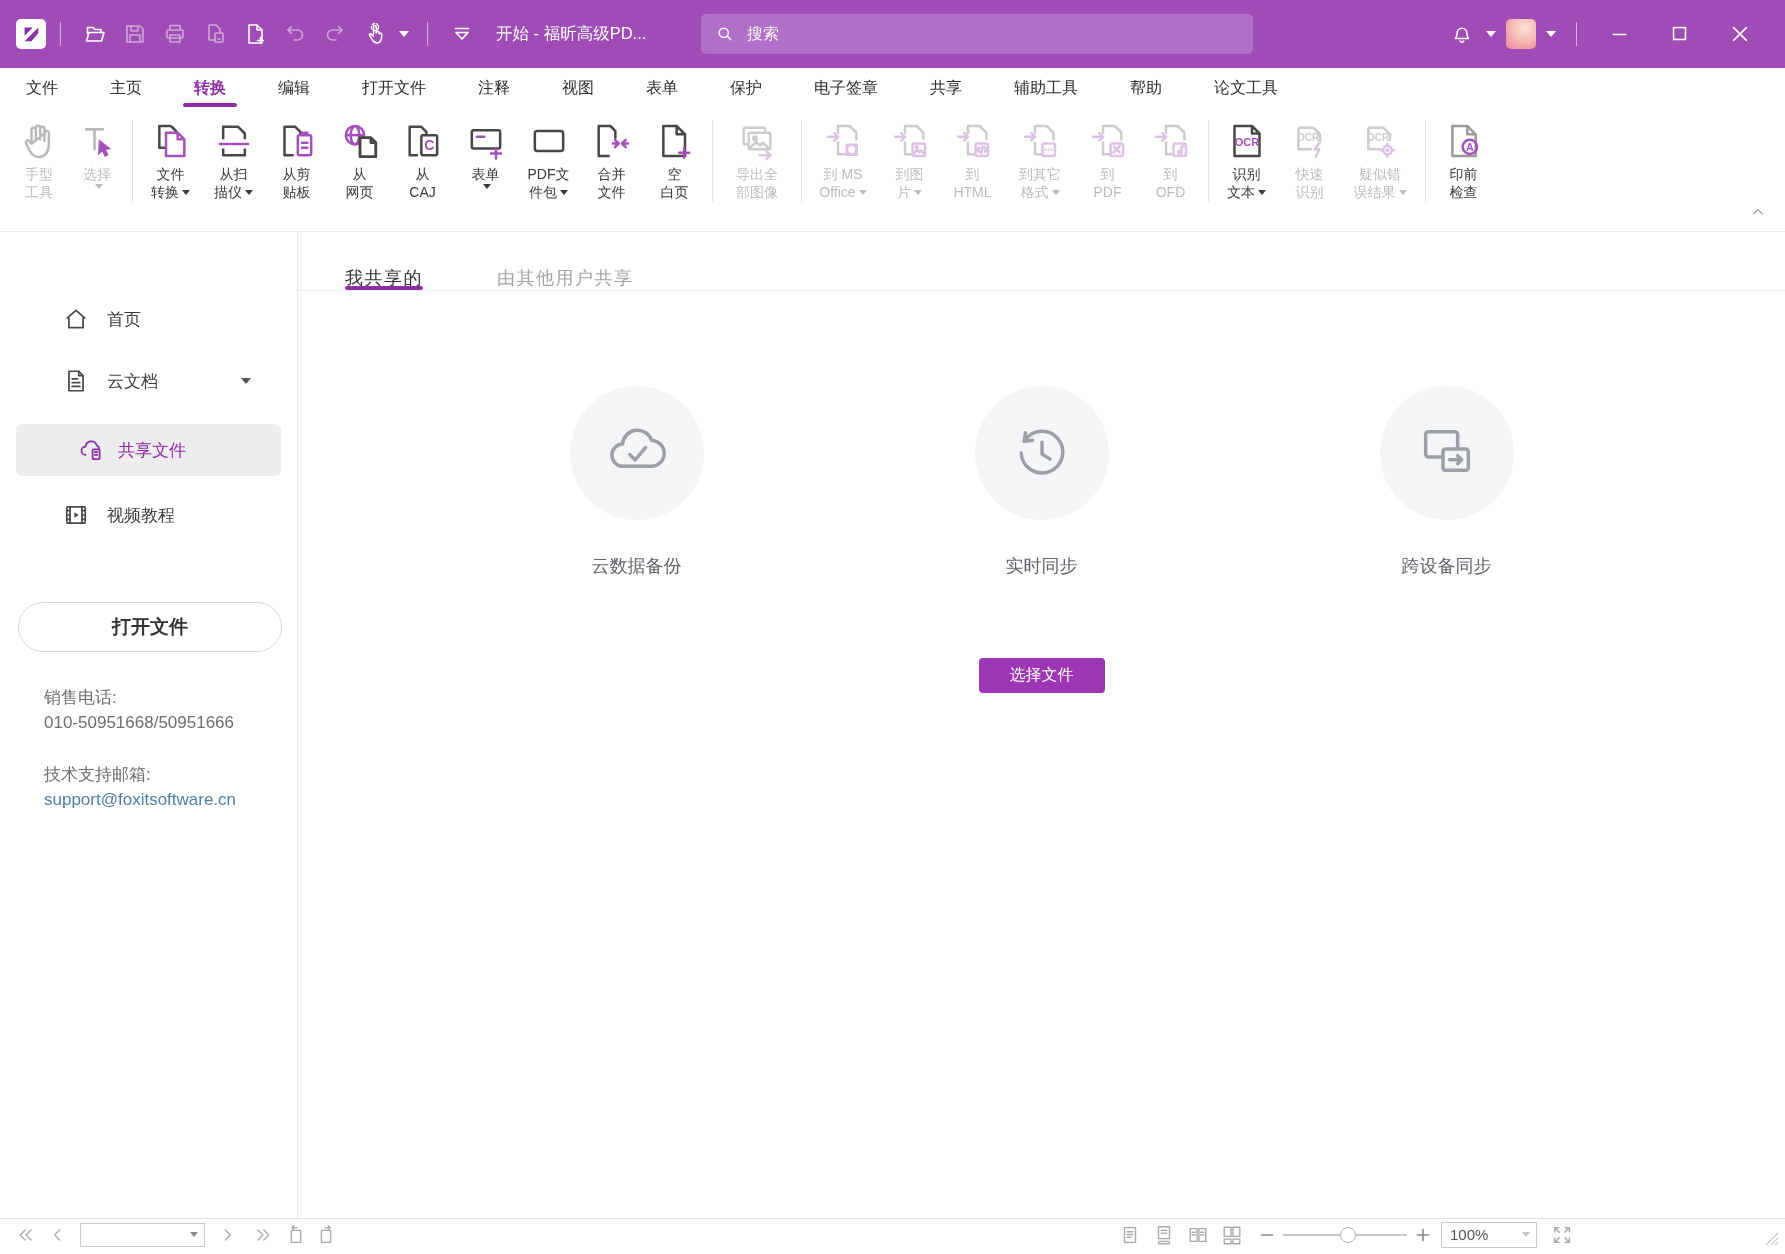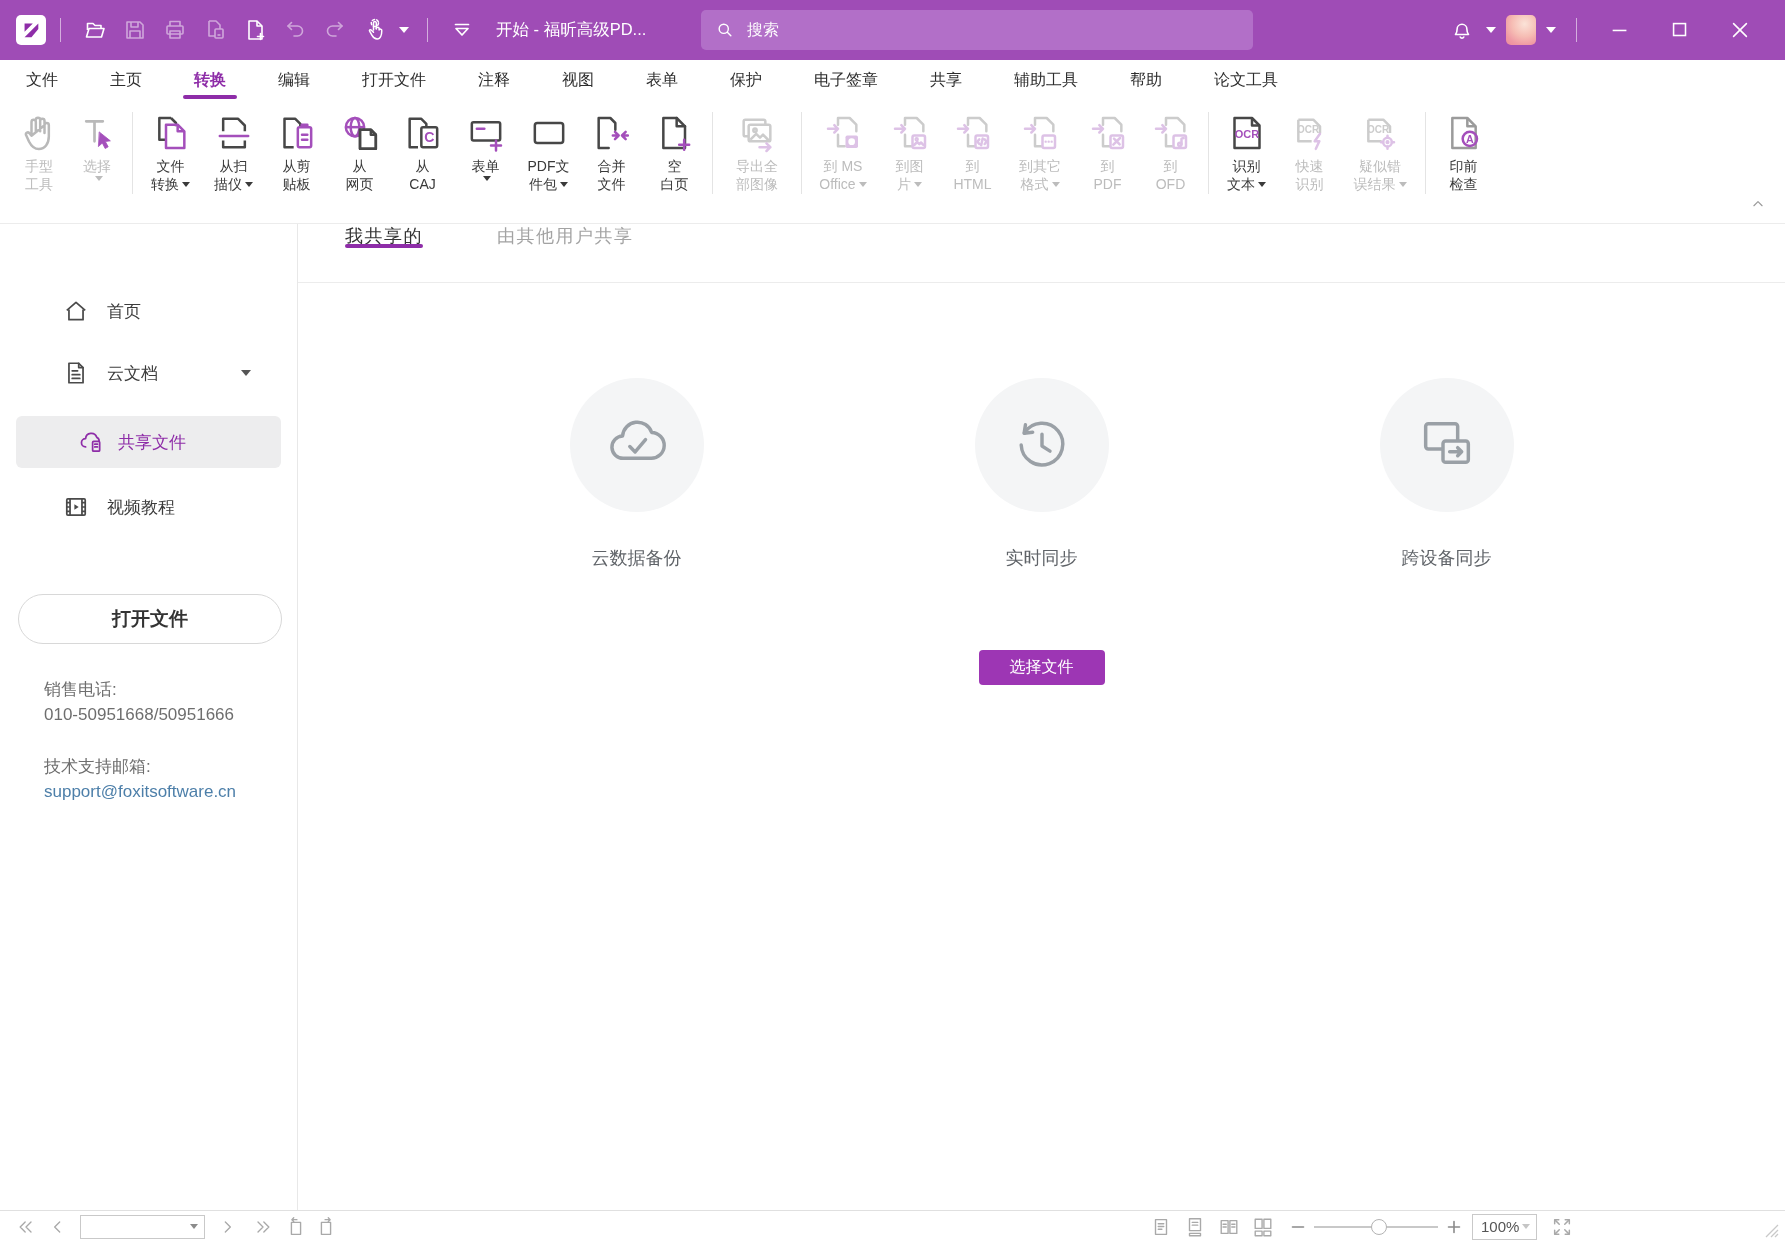--- a/index.html
+++ b/index.html
@@ -3,21 +3,21 @@
 <meta charset="utf-8">
 <style>
   * { margin:0; padding:0; box-sizing:border-box; }
   html,body { background:#888; }
   .app{
     width:1785px; height:1254px; background:#fff; position:relative; overflow:hidden;
     font-family:"Liberation Sans","DejaVu Sans",sans-serif; color:#333;
     -webkit-font-smoothing:antialiased;
   }
   
-  .titlebar{ height:60px; background:#9F4CB6; display:flex; align-items:center; padding-left:16px; color:#fff; }
+  .titlebar{ height:68px; background:#9F4CB6; display:flex; align-items:center; padding-left:16px; color:#fff; }
   .tb-logo{ width:30px; height:30px; background:#fff; border-radius:5px; display:flex; align-items:center; justify-content:center; flex:none; }
   .tb-sep{ width:1px; height:24px; background:rgba(255,255,255,.55); margin:0 14px; flex:none; }
   .tb-ic{ width:24px; height:24px; margin:0 8px; flex:none; display:flex; align-items:center; justify-content:center; }
   .tb-ic svg{ width:24px; height:24px; }
   .dim{ opacity:.5; }
   .tb-caret{ width:0; height:0; border-left:5px solid transparent; border-right:5px solid transparent; border-top:6px solid #fff; margin:0 4px; flex:none; }
   .tb-title{ font-size:16.5px; margin-left:14px; white-space:nowrap; width:195px; overflow:hidden; }
   .tb-search{ margin-left:10px; width:552px; height:40px; background:#B26FC8; border-radius:5px; display:flex; align-items:center; padding:0 14px; flex:none; }
   .tb-search svg{ width:20px; height:20px; flex:none; }
   .tb-search input{ background:transparent; border:none; outline:none; color:#fff; font-size:16px; margin-left:12px; width:460px; font-family:inherit; }
@@ -67,21 +67,21 @@
   .trial-card{ margin:177px auto 0; width:218px; border:1px solid #e3e3e3; border-radius:10px; padding:28px 0 36px; text-align:center; }
   .trial-days{ display:inline-block; min-width:54px; height:46px; line-height:46px; border:1px solid #dedede; border-radius:8px; font-size:26px; font-weight:bold; color:#8E2DA8; padding:0 8px; }
   .trial-label{ margin-top:22px; font-size:19px; color:#666; }
   .buy-btn{ margin-top:14px; width:112px; height:38px; border:2px solid #8E2DA8; border-radius:19px; background:#fff; color:#8E2DA8; font-size:19px; font-weight:bold; font-family:inherit; cursor:pointer; }
   .contact{ margin:33px 0 0 44px; font-size:17px; color:#6e6e6e; line-height:25px; }
   .contact .gap{ height:27px; }
   .contact .email{ color:#4D7FA9; cursor:pointer; }
 
   
   .content{ flex:1; display:flex; flex-direction:column; }
-  .ctabs{ height:59px; border-bottom:1px solid #ececec; display:flex; align-items:flex-start; padding-left:47px; }
+  .ctabs{ height:59px; border-bottom:1px solid #ececec; display:flex; align-items:flex-end; padding-left:47px; }
   .ctab{ display:flex; align-items:center; font-size:18px; letter-spacing:1.5px; color:#a3a3a3; margin-right:74px; position:relative; cursor:default; }
   .ctab.active{ color:#333; }
   .ctab.active::after{ content:""; position:absolute; left:0; right:0; bottom:0; height:4px; border-radius:2px; background:#8E2DA8; }
   .cbody{ text-align:center; }
   .empty-title{ margin-top:104px; font-size:23px; color:#8c8c8c; letter-spacing:1px; }
   .features{ margin-top:95px; display:flex; justify-content:center; gap:265px; }
   .feature{ width:140px; display:flex; flex-direction:column; align-items:center; }
   .fcircle{ width:134px; height:134px; border-radius:50%; background:#f4f5f6; display:flex; align-items:center; justify-content:center; }
   .fcircle svg{ width:64px; height:64px; color:#9aa0a6; }
   .flabel{ margin-top:34px; font-size:18px; color:#5f6368; }
@@ -95,21 +95,21 @@
   .page-box{ width:125px; height:24px; border:1px solid #c9c9c9; background:#fff; margin:0 12px; display:flex; align-items:center; flex:none; }
   .page-box input{ border:none; outline:none; width:96px; font-size:14px; padding-left:6px; font-family:inherit; }
   .box-caret{ width:0; height:0; border-left:4px solid transparent; border-right:4px solid transparent; border-top:5px solid #8b8b8b; margin-left:auto; margin-right:6px; }
   .sb-gap8{width:8px;flex:none;} .sb-gap12{width:12px;flex:none;} .sb-gap16{width:16px;flex:none;}
   .sb-spacer{ flex:1; }
   .zoom-minus,.zoom-plus{ font-size:20px; color:#8b8b8b; flex:none; display:flex; align-items:center; }
   .zoom-minus svg,.zoom-plus svg{ width:16px; height:16px; }
   .slider{ width:124px; height:16px; position:relative; margin:0 8px; flex:none; }
   .slider .track{ position:absolute; top:7px; left:0; right:0; height:2px; background:#c8c8c8; }
   .slider .thumb{ position:absolute; top:0; left:46%; width:16px; height:16px; border-radius:50%; background:#fff; border:1px solid #b3b3b3; }
-  .zoom-box{ width:65px; height:26px; border:1px solid #c9c9c9; background:#fff; display:flex; align-items:center; margin-left:10px; flex:none; }
+  .zoom-box{ width:96px; height:26px; border:1px solid #c9c9c9; background:#fff; display:flex; align-items:center; margin-left:10px; flex:none; }
   .zoom-box .zval{ font-size:15px; color:#555; padding-left:8px; }
   .expand-ic{ margin-left:14px; margin-right:190px; }
   .grip{ margin-left:auto; align-self:flex-end; }
 </style>
 </head>
 <body>
 
 <div class="app">
 
   <div class="titlebar">

